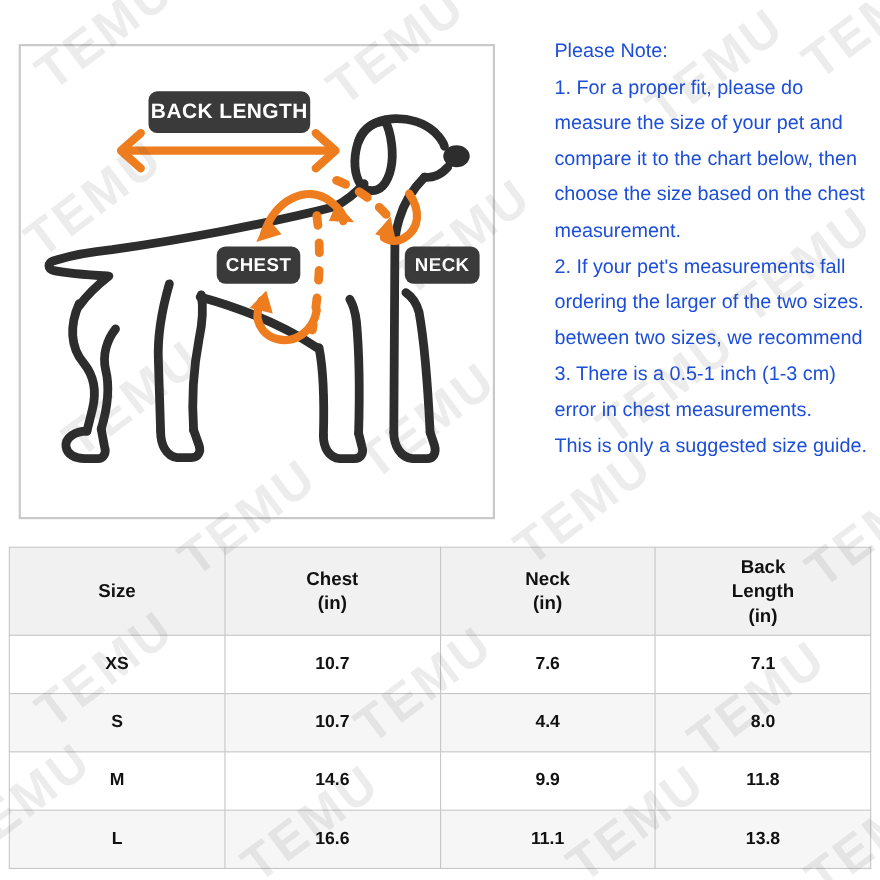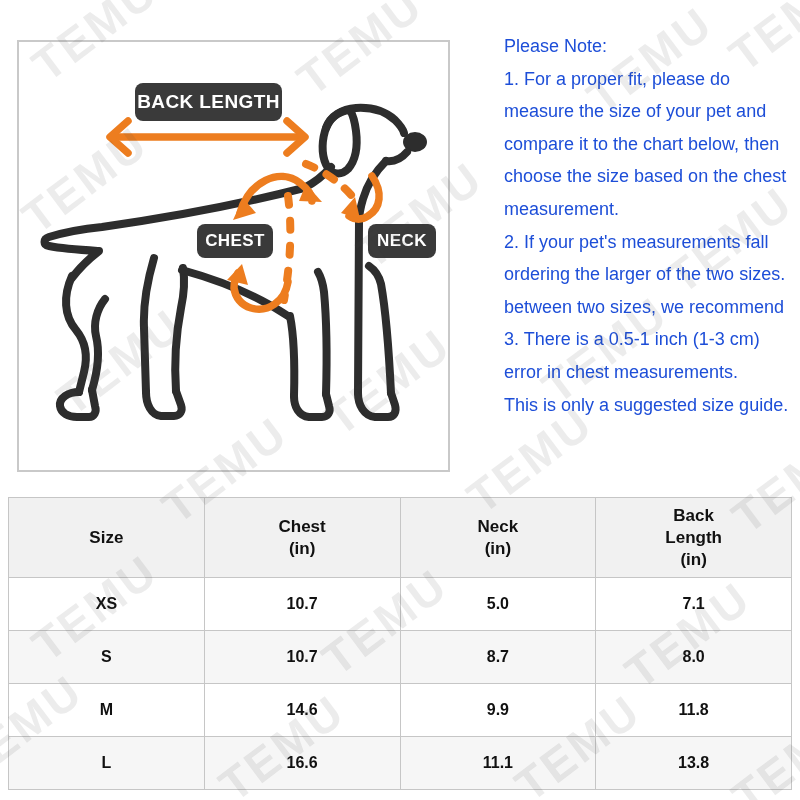--- a/index.html
+++ b/index.html
@@ -136,27 +136,27 @@
 (in)</th>
       <th>Back
 Length
 (in)</th>
     </tr>
   </thead>
   <tbody>
     <tr>
       <td>XS</td>
       <td>10.7</td>
-      <td>5.0</td>
+      <td>7.6</td>
       <td>7.1</td>
     </tr>
     <tr class="alt">
       <td>S</td>
       <td>10.7</td>
-      <td>8.7</td>
+      <td>4.4</td>
       <td>8.0</td>
     </tr>
     <tr>
       <td>M</td>
       <td>14.6</td>
       <td>9.9</td>
       <td>11.8</td>
     </tr>
     <tr class="alt">
       <td>L</td>

